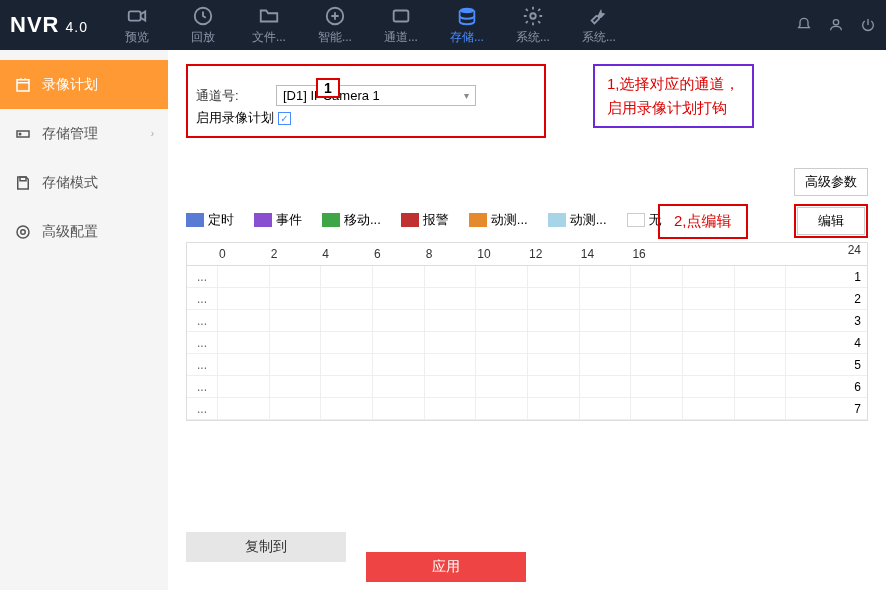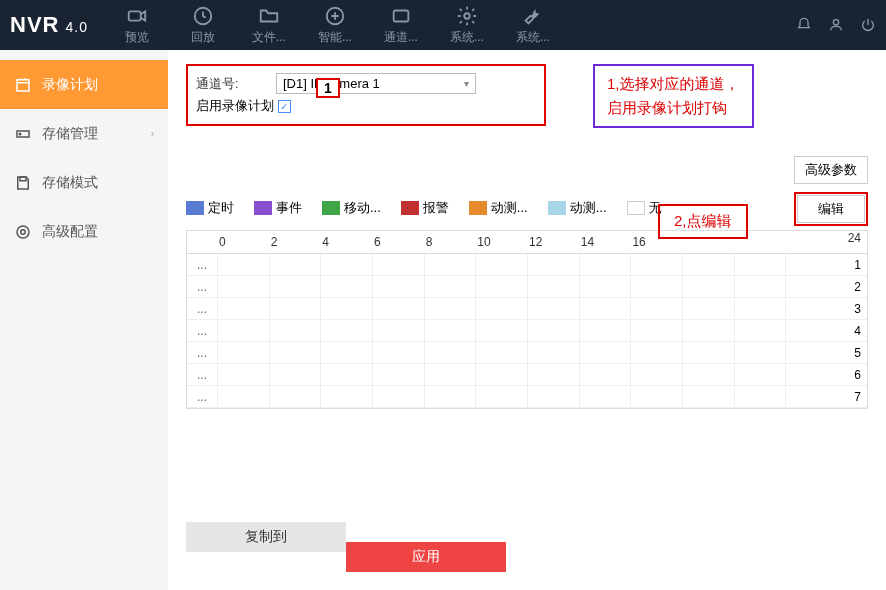--- a/index.html
+++ b/index.html
@@ -24,21 +24,21 @@
     .sidebar { width: 168px; background: #f5f5f5; padding-top: 10px; }
     .side-item { display: flex; align-items: center; height: 49px; padding: 0 14px; color: #555; font-size: 14px; cursor: pointer; }
     .side-item.active { background: #ff9933; color: #fff; }
     .side-item svg { width: 18px; height: 18px; margin-right: 10px; }
     .side-arrow { margin-left: auto; font-size: 10px; color: #aaa; }
     
     
     .main { flex: 1; padding: 14px 18px; position: relative; }
     
     
-    .channel-box { border: 2px solid #d00; padding: 4px 8px 6px 8px; width: 360px; position: relative; }
+    .channel-box { border: 2px solid #d00; padding: 16px 8px 6px 8px; width: 360px; position: relative; }
     .row { display: flex; align-items: center; margin: 3px 0; font-size: 13px; }
     .row-label { width: 80px; color: #333; }
     .select { border: 1px solid #bbb; padding: 2px 6px; font-size: 13px; width: 200px; display: flex; justify-content: space-between; align-items: center; background: #fff; }
     .checkbox { width: 13px; height: 13px; border: 1px solid #4a8cff; display: inline-flex; align-items: center; justify-content: center; font-size: 10px; color: #4a8cff; margin-left: 4px; }
     
     
     .anno-box { position: absolute; border: 2px solid #6d28d9; font-size: 15px; color: #d00; padding: 6px 12px; line-height: 1.6; }
     .anno-num { border: 2px solid #d00; background: #fff; color: #000; font-weight: bold; font-size: 14px; padding: 0 6px; display: inline-block; }
     
     
@@ -56,21 +56,21 @@
     .row-lbl-col { width: 30px; flex-shrink: 0; }
     .hours { flex: 1; display: flex; position: relative; height: 22px; align-items: center; }
     .hour-lbl { flex: 1; text-align: left; font-size: 12px; padding-left: 2px; }
     .day-col { width: 30px; flex-shrink: 0; text-align: right; padding-right: 6px; }
     .grid-row { display: flex; height: 22px; border-bottom: 1px solid #eee; font-size: 12px; align-items: center; }
     .grid-row .row-lbl-col { text-align: center; color: #666; }
     .grid-cells { flex: 1; height: 100%; position: relative; }
     .grid-cells::before { content: ""; position: absolute; inset: 0; background-image: repeating-linear-gradient(to right, #eee 0, #eee 1px, transparent 1px, transparent 8.333%); }
     
     
-    .footer { position: absolute; bottom: 18px; left: 18px; display: flex; }
+    .footer { position: absolute; bottom: 8px; left: 18px; display: flex; gap: 20px; }
     .btn { width: 160px; height: 30px; display: flex; align-items: center; justify-content: center; font-size: 14px; cursor: pointer; }
     .btn-gray { background: #e6e6e6; color: #333; }
     .btn-blue { background: #ef4444; color: #fff; margin-top: 20px; }
     
     .anno2-box { position: absolute; border: 2px solid #d00; color: #d00; font-size: 15px; padding: 6px 14px; }
   </style>
 </head>
 <body>
 
 <div class="topbar">
@@ -104,20 +104,28 @@
           <circle cx="12" cy="12" r="9"></circle>
           <path d="M8 12h8M12 8v8"></path>
         </svg>
       <span>智能...</span>
     </div>
     <div class="nav-item">
       <svg viewBox="0 0 24 24" fill="none" stroke="currentColor" stroke-width="2">
           <rect x="4" y="6" width="16" height="12" rx="2"></rect>
         </svg>
       <span>通道...</span>
+    </div>
+    <div class="nav-item active">
+      <svg viewBox="0 0 24 24" fill="currentColor">
+          <ellipse cx="12" cy="6" rx="8" ry="3"></ellipse>
+          <path d="M4 6v6c0 1.7 3.6 3 8 3s8-1.3 8-3V6" fill="none" stroke="currentColor" stroke-width="2"></path>
+          <path d="M4 12v6c0 1.7 3.6 3 8 3s8-1.3 8-3v-6" fill="none" stroke="currentColor" stroke-width="2"></path>
+        </svg>
+      <span>存储...</span>
     </div>
     <div class="nav-item">
       <svg viewBox="0 0 24 24" fill="none" stroke="currentColor" stroke-width="2">
           <circle cx="12" cy="12" r="3"></circle>
           <path d="M12 2v3M12 19v3M4.2 4.2l2.1 2.1M17.7 17.7l2.1 2.1M2 12h3M19 12h3M4.2 19.8l2.1-2.1M17.7 6.3l2.1-2.1"></path>
         </svg>
       <span>系统...</span>
     </div>
     <div class="nav-item">
       <svg viewBox="0 0 24 24" fill="none" stroke="currentColor" stroke-width="2">

